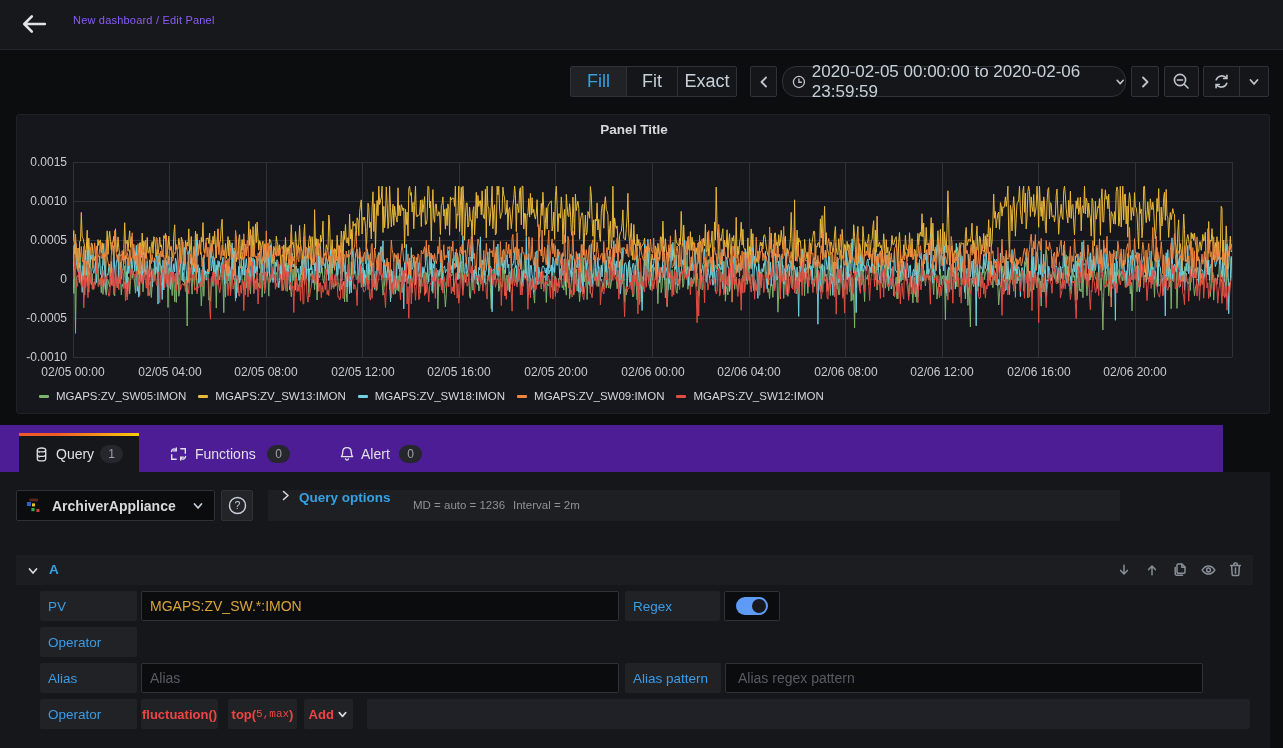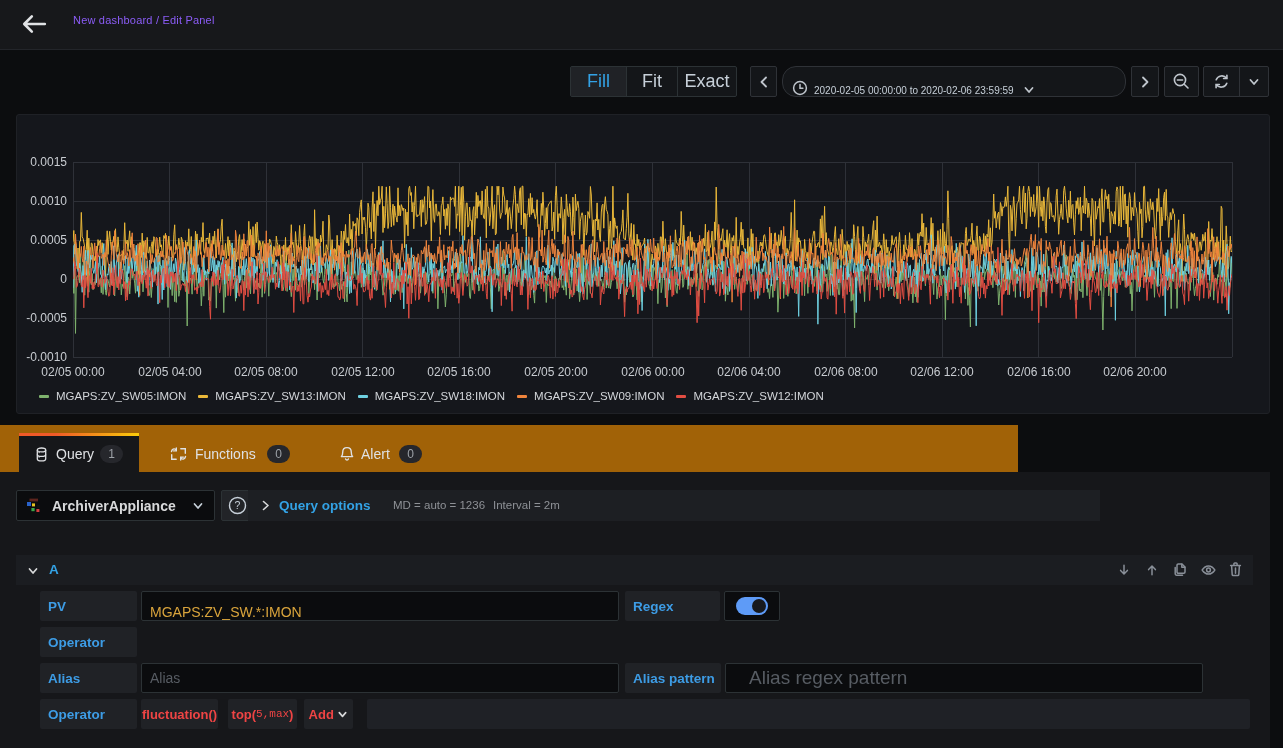--- a/index.html
+++ b/index.html
@@ -5,34 +5,34 @@
  font-family:"Liberation Sans",sans-serif;-webkit-font-smoothing:antialiased}
 .abs{position:absolute}
 #header{position:absolute;left:0;top:0;width:1283px;height:50px;background:#17181b;border-bottom:1px solid #23252a}
 #title{position:absolute;left:73px;top:14px;font-size:11px;color:#8b5cf6;letter-spacing:.2px}
 .btn{position:absolute;height:31px;border:1px solid #2f3237;border-radius:2px;background:#141619;
  display:flex;align-items:center;justify-content:center;color:#c7d0d9}
 #radio{position:absolute;left:570px;top:66px;width:167px;height:31px;display:flex;border:1px solid #2c3235;border-radius:2px;background:#141619}
 #radio .seg{flex:none;display:flex;align-items:center;justify-content:center;font-size:18px;color:#c7d0d9;border-right:1px solid #2c3235}
 #radio .seg:last-child{border-right:none}
 #radio .on{background:#202226;color:#33a2e5}
-#picker{position:absolute;left:782px;top:66px;width:344px;height:31px;border:1px solid #2f3237;border-radius:14px;background:#141619;display:flex;align-items:flex-end;color:#c7d0d9;font-size:10px}
+#picker{position:absolute;left:782px;top:66px;width:344px;height:31px;border:1px solid #2f3237;border-radius:14px;background:#141619;display:flex;align-items:center;color:#c7d0d9;font-size:17px}
 #panel{position:absolute;left:16px;top:114px;width:1254px;height:300px;background:#15171c;border:1px solid #1f2126;border-radius:3px}
 #ptitle{position:absolute;left:-10px;top:7px;width:1254px;text-align:center;font-size:13.5px;font-weight:700;color:#d8d9da}
 #legend{position:absolute;left:22px;top:275px;font-size:11.5px;color:#d2d5d9;white-space:nowrap}
 .li{margin-right:12px}
 .ld{display:inline-block;width:10px;height:3px;border-radius:1px;vertical-align:2.5px;margin-right:7px}
-#tabbar{position:absolute;left:0;top:425px;width:1018px;height:47px;background:#a16207}
+#tabbar{position:absolute;left:0;top:425px;width:1223px;height:47px;background:#4c1d95}
 #qtab{position:absolute;left:19px;top:8px;width:120px;height:39px;background:#16171a;border-radius:2px 2px 0 0}
 #qtab .grad{position:absolute;left:0;top:0;width:100%;height:3px;background:linear-gradient(to right,#f05a28 30%,#fbca0a 99%)}
 .tabtxt{font-size:14px;color:#dfe1e4;font-weight:500}
 .badge{display:inline-block;width:23px;height:18px;line-height:18px;border-radius:9px;background:#26272c;color:#9da2a8;font-size:12px;text-align:center}
 #pane{position:absolute;left:0;top:472px;width:1270px;height:276px;background:#16171a}
 .inp{background:#0b0c0e;border:1px solid #2c3235;border-radius:2px}
-.lab{background:#202226;border-radius:2px;color:#3d9ce5;font-size:13.5px;font-weight:700;display:flex;align-items:center;padding-left:8px}
+.lab{background:#202226;border-radius:2px;color:#3d9ce5;font-size:13.5px;font-weight:400;display:flex;align-items:center;padding-left:8px}
 .chip{background:#202226;border-radius:2px;color:#ef4444;font-size:13px;font-weight:700;display:flex;align-items:center;justify-content:center}
 .ph{color:#575c63}
 .icon{stroke:#898f98;fill:none;stroke-width:1.5;stroke-linecap:round;stroke-linejoin:round}
 </style></head><body>
 
 <div id="header">
   <svg class="abs" style="left:21px;top:11px" width="26" height="26" viewBox="0 0 24 24">
     <path d="M22 12 H3.5 M10 5 L3 12 L10 19" stroke="#e0e2e5" stroke-width="2.4" fill="none" stroke-linecap="round" stroke-linejoin="round"></path>
   </svg>
   <div id="title">New dashboard / Edit Panel</div>
@@ -81,20 +81,21 @@
       </svg>
   </div>
   <div style="flex:1;display:flex;align-items:center;justify-content:center">
     <svg width="12" height="12" viewBox="0 0 12 12">
         <path d="M2.5 4 L6 8 L9.5 4" stroke="#bfc5cc" stroke-width="1.8" fill="none" stroke-linecap="round" stroke-linejoin="round"></path>
       </svg>
   </div>
 </div>
 
 <div id="panel">
+  <div id="ptitle">Panel Title</div>
   <svg width="1254" height="299" viewBox="0 0 1254 299" style="position:absolute;left:0;top:0">
 <g stroke="#2e3138" stroke-width="1" shape-rendering="crispEdges">
 <line x1="56" y1="47.5" x2="1215" y2="47.5"></line>
 <line x1="56" y1="86.5" x2="1215" y2="86.5"></line>
 <line x1="56" y1="125.5" x2="1215" y2="125.5"></line>
 <line x1="56" y1="164.5" x2="1215" y2="164.5"></line>
 <line x1="56" y1="203.5" x2="1215" y2="203.5"></line>
 <line x1="56" y1="242.5" x2="1215" y2="242.5"></line>
 <line x1="56.0" y1="47" x2="56.0" y2="242"></line>
 <line x1="152.6" y1="47" x2="152.6" y2="242"></line>
@@ -202,21 +203,21 @@
       </svg>
   </div>
 
   <div class="abs" style="left:221px;top:18px;width:32px;height:31px;background:#222428;border:1px solid #2c3235;border-radius:2px;display:flex;align-items:center;justify-content:center">
     <svg width="19" height="19" viewBox="0 0 19 19">
         <circle cx="9.5" cy="9.5" r="8" stroke="#c7d0d9" stroke-width="1.4" fill="none"></circle>
         <text x="9.5" y="13.2" text-anchor="middle" font-size="10.5" font-weight="400" fill="#c7d0d9" font-family="Liberation Sans,sans-serif">?</text>
       </svg>
   </div>
 
-  <div class="abs" style="left:248px;top:18px;width:852px;height:31px;background:#1d1f23;display:flex;align-items:center;position:absolute">
+  <div class="abs" style="left:268px;top:18px;width:852px;height:31px;background:#1d1f23;display:flex;align-items:flex-start;position:absolute">
     <svg style="margin-left:12px" width="11" height="11" viewBox="0 0 11 11">
         <path d="M3.5 1.5 L8 5.5 L3.5 9.5" stroke="#d8d9da" stroke-width="1.6" fill="none" stroke-linecap="round" stroke-linejoin="round"></path>
       </svg>
     <span style="margin-left:8px;font-size:13.5px;font-weight:700;color:#33a2e5">Query options</span>
     <span class="abs" style="left:145px;top:9px;font-size:11.5px;color:#8e9196">MD = auto = 1236</span>
     <span class="abs" style="left:245px;top:9px;font-size:11.5px;color:#8e9196">Interval = 2m</span>
   </div>
 
 
   <div class="abs" style="left:16px;top:83px;width:1237px;height:30px;background:#1b1d21">
@@ -238,39 +239,39 @@
     <svg class="abs icon" style="left:1185px;top:9px" width="15" height="12" viewBox="0 0 15 12">
         <path d="M1.2 6 C3 3.2 5 1.9 7.5 1.9 C10 1.9 12 3.2 13.8 6 C12 8.8 10 10.1 7.5 10.1 C5 10.1 3 8.8 1.2 6 Z"></path>
         <circle cx="7.5" cy="6" r="1.9"></circle>
       </svg>
     <svg class="abs icon" style="left:1213px;top:7px" width="13" height="15" viewBox="0 0 13 15">
         <path d="M1.6 3.6 H11.4 M2.6 3.6 L3.2 12.6 A1.1 1.1 0 0 0 4.3 13.6 H8.7 A1.1 1.1 0 0 0 9.8 12.6 L10.4 3.6 M4.9 3.3 V2 A.9 .9 0 0 1 5.8 1.1 H7.2 A.9 .9 0 0 1 8.1 2 V3.3 M6.5 6 V11.2"></path>
       </svg>
   </div>
 
   <div class="abs lab" style="left:40px;top:119px;width:97px;height:30px">PV</div>
-  <div class="abs inp" style="left:141px;top:119px;width:478px;height:30px;display:flex;align-items:flex-end">
+  <div class="abs inp" style="left:141px;top:119px;width:478px;height:30px;display:flex;align-items:center">
       <span style="margin-left:8px;font-size:14px;color:#d9a43c">MGAPS:ZV_SW.*:IMON</span>
     </div>
   <div class="abs lab" style="left:625px;top:119px;width:95px;height:30px">Regex</div>
   <div class="abs inp" style="left:724px;top:119px;width:56px;height:30px;display:flex;align-items:center;justify-content:center">
     <div style="width:32px;height:18px;border-radius:9px;background:#5e9bf7;position:relative">
         <div style="position:absolute;right:2px;top:2px;width:14px;height:14px;border-radius:50%;background:#17191d"></div>
       </div>
   </div>
 
   <div class="abs lab" style="left:40px;top:155px;width:97px;height:30px">Operator</div>
 
   <div class="abs lab" style="left:40px;top:191px;width:97px;height:30px">Alias</div>
   <div class="abs inp" style="left:141px;top:191px;width:478px;height:30px;display:flex;align-items:center">
       <span class="ph" style="margin-left:8px;font-size:14px">Alias</span>
     </div>
   <div class="abs lab" style="left:625px;top:191px;width:96px;height:30px">Alias pattern</div>
   <div class="abs inp" style="left:725px;top:191px;width:478px;height:30px;display:flex;align-items:center">
-      <span class="ph" style="margin-left:23px;font-size:19px">Alias regex pattern</span>
+      <span class="ph" style="margin-left:12px;font-size:14px">Alias regex pattern</span>
     </div>
 
   <div class="abs lab" style="left:40px;top:227px;width:97px;height:30px">Operator</div>
   <div class="abs chip" style="left:141px;top:227px;width:77px;height:30px">fluctuation()</div>
   <div class="abs chip" style="left:228px;top:227px;width:69px;height:30px">top(<span style="font-family:'Liberation Mono',monospace;font-size:11px;font-weight:400">5,max</span>)</div>
   <div class="abs chip" style="left:304px;top:227px;width:49px;height:30px">Add&nbsp;<svg width="11" height="11" viewBox="0 0 12 12">
         <path d="M2.5 4 L6 8 L9.5 4" stroke="#d8d9da" stroke-width="1.8" fill="none" stroke-linecap="round" stroke-linejoin="round"></path>
       </svg></div>
   <div class="abs" style="left:367px;top:227px;width:883px;height:30px;background:#1f2126;border-radius:2px"></div>
 </div>

